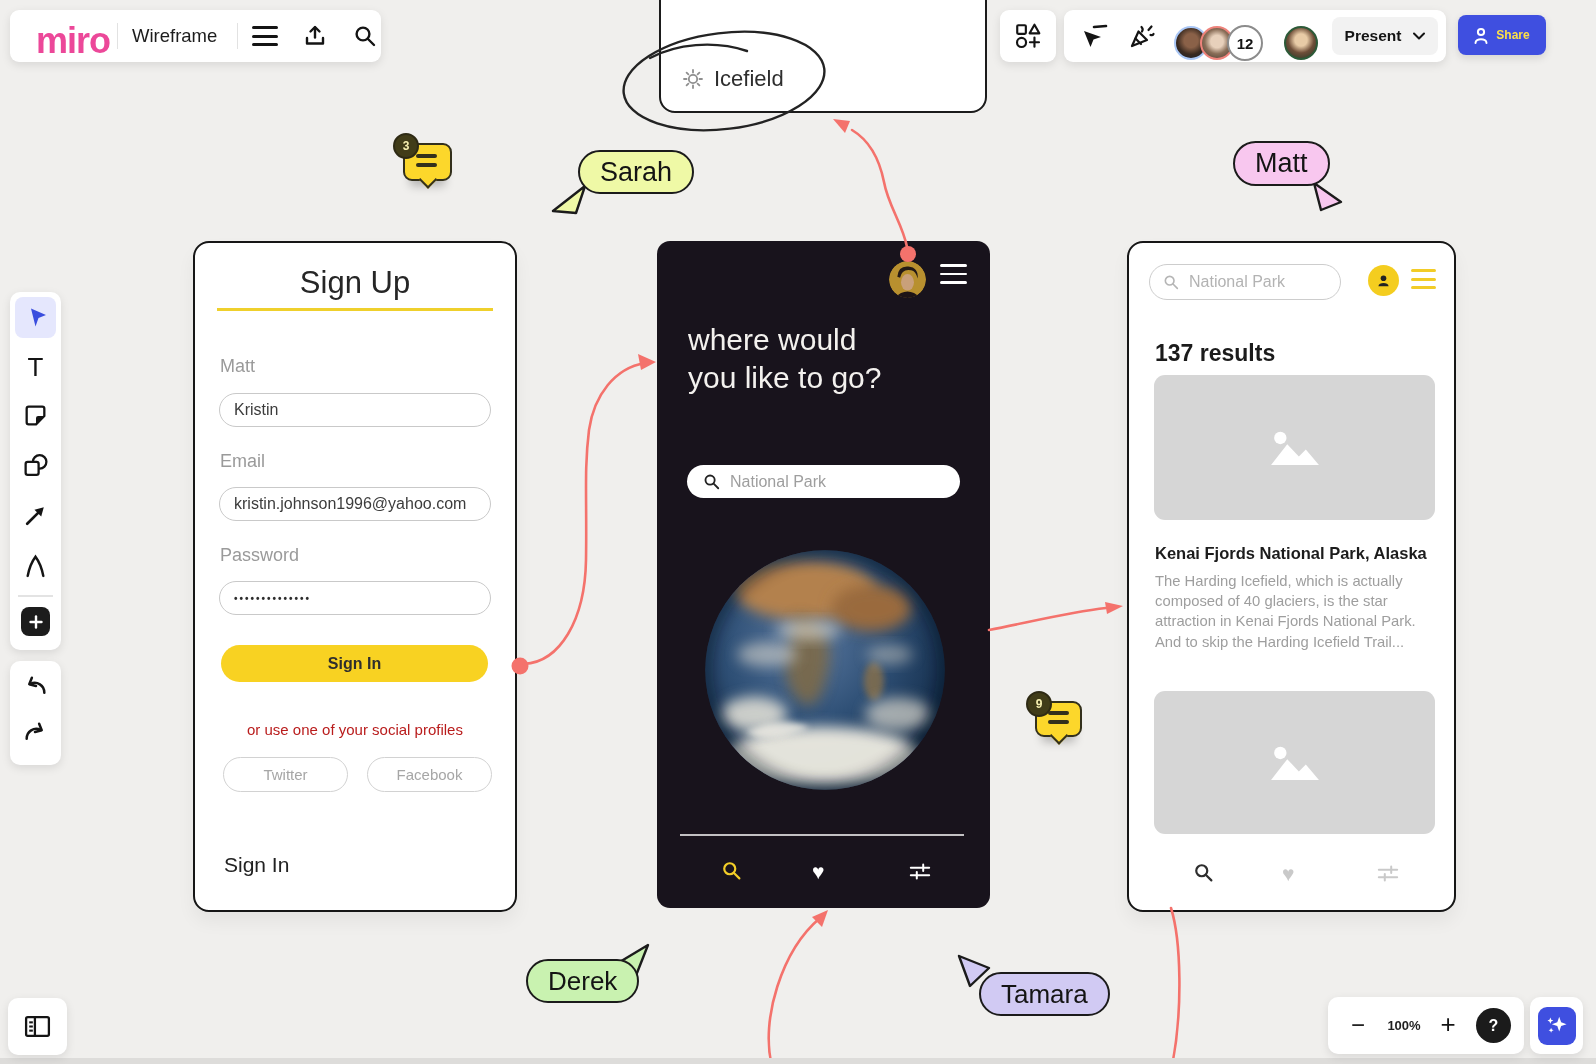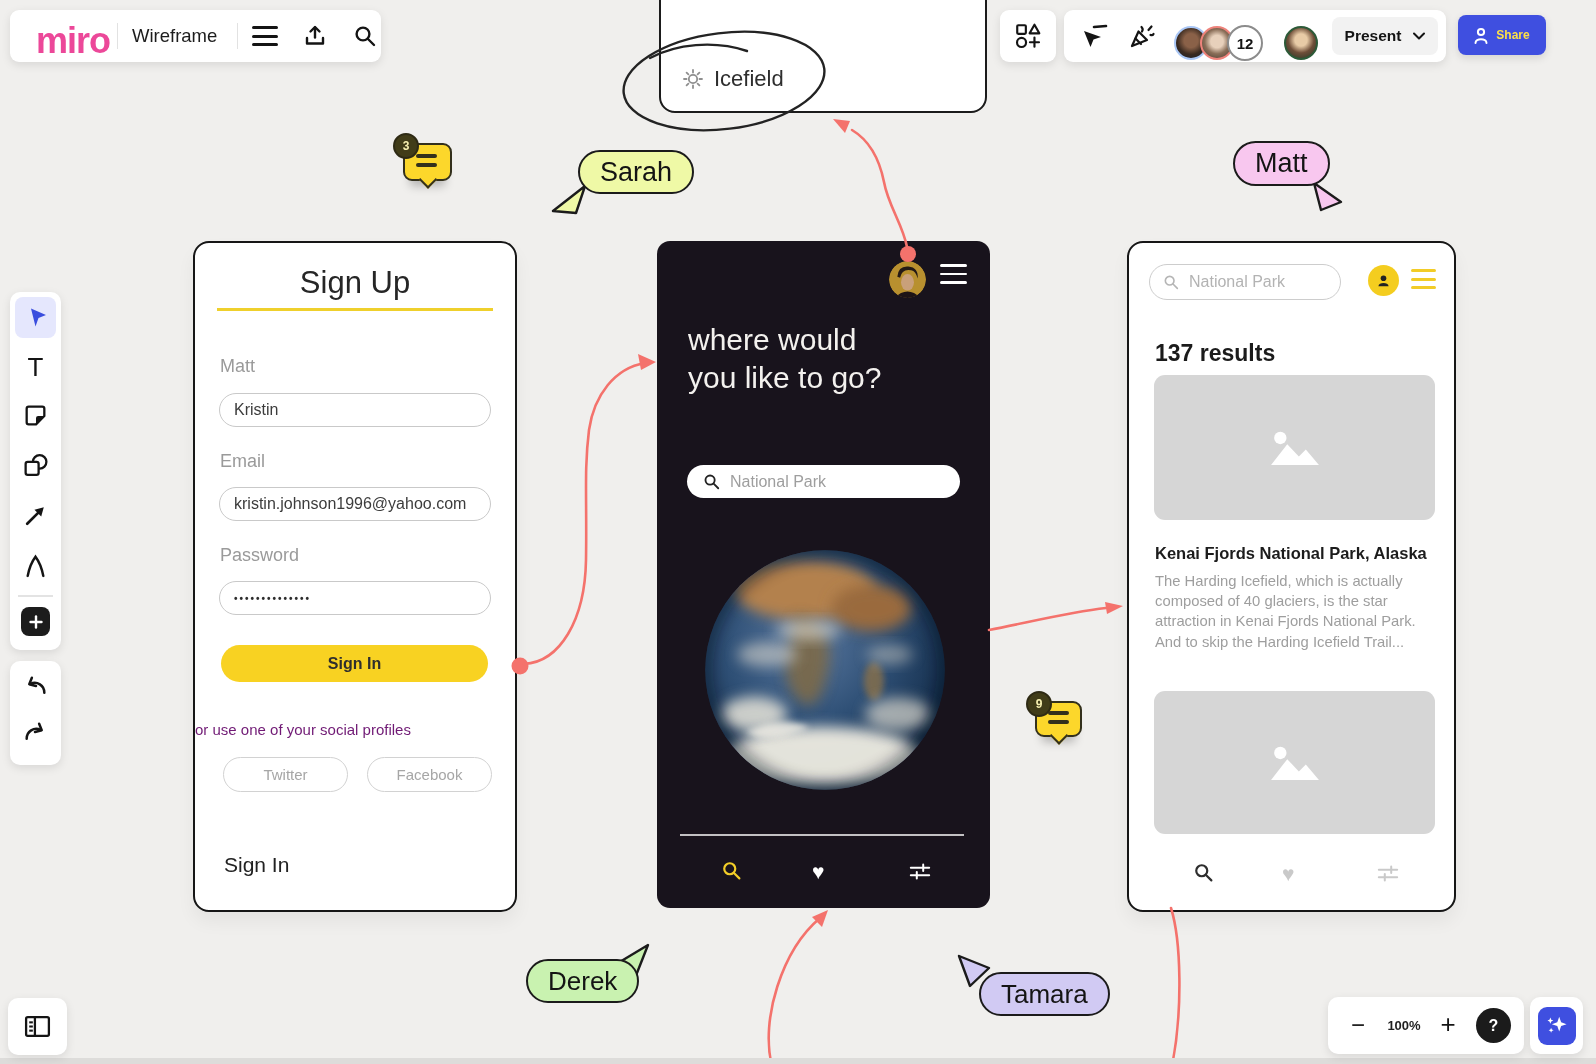--- a/index.html
+++ b/index.html
@@ -67,21 +67,21 @@
 
     <div class="lbl" style="left:25px;top:302px;">Password</div>
     <div class="pillinput" style="left:24px;top:338px;width:272px;height:34px;padding-left:14px;">
       <span style="font-size:10px;letter-spacing:2px;font-weight:700;color:#2d2d2d;">••••••••••••••</span>
     </div>
 
     <div class="abs" style="left:26px;top:402px;width:267px;height:37px;background:#f8d222;border-radius:19px;display:flex;align-items:center;justify-content:center;">
       <span style="font-size:16px;font-weight:600;color:#2e2e2e;">Sign In</span>
     </div>
 
-    <div class="abs" style="left:0;right:0;top:478px;text-align:left;font-size:15px;color:#701a75;">or use one of your social profiles</div>
+    <div class="abs" style="left:0;right:0;top:478px;text-align:center;font-size:15px;color:#b91c1c;">or use one of your social profiles</div>
 
     <div class="pillinput" style="left:28px;top:514px;width:125px;height:35px;justify-content:center;border-color:#d2d2d2;">
       <span style="color:#a6a6a6;font-size:15px;">Twitter</span>
     </div>
     <div class="pillinput" style="left:172px;top:514px;width:125px;height:35px;justify-content:center;border-color:#d2d2d2;">
       <span style="color:#a6a6a6;font-size:15px;">Facebook</span>
     </div>
 
     <div class="abs" style="left:29px;top:610px;font-size:21px;color:#222;">Sign In</div>
   </div>

